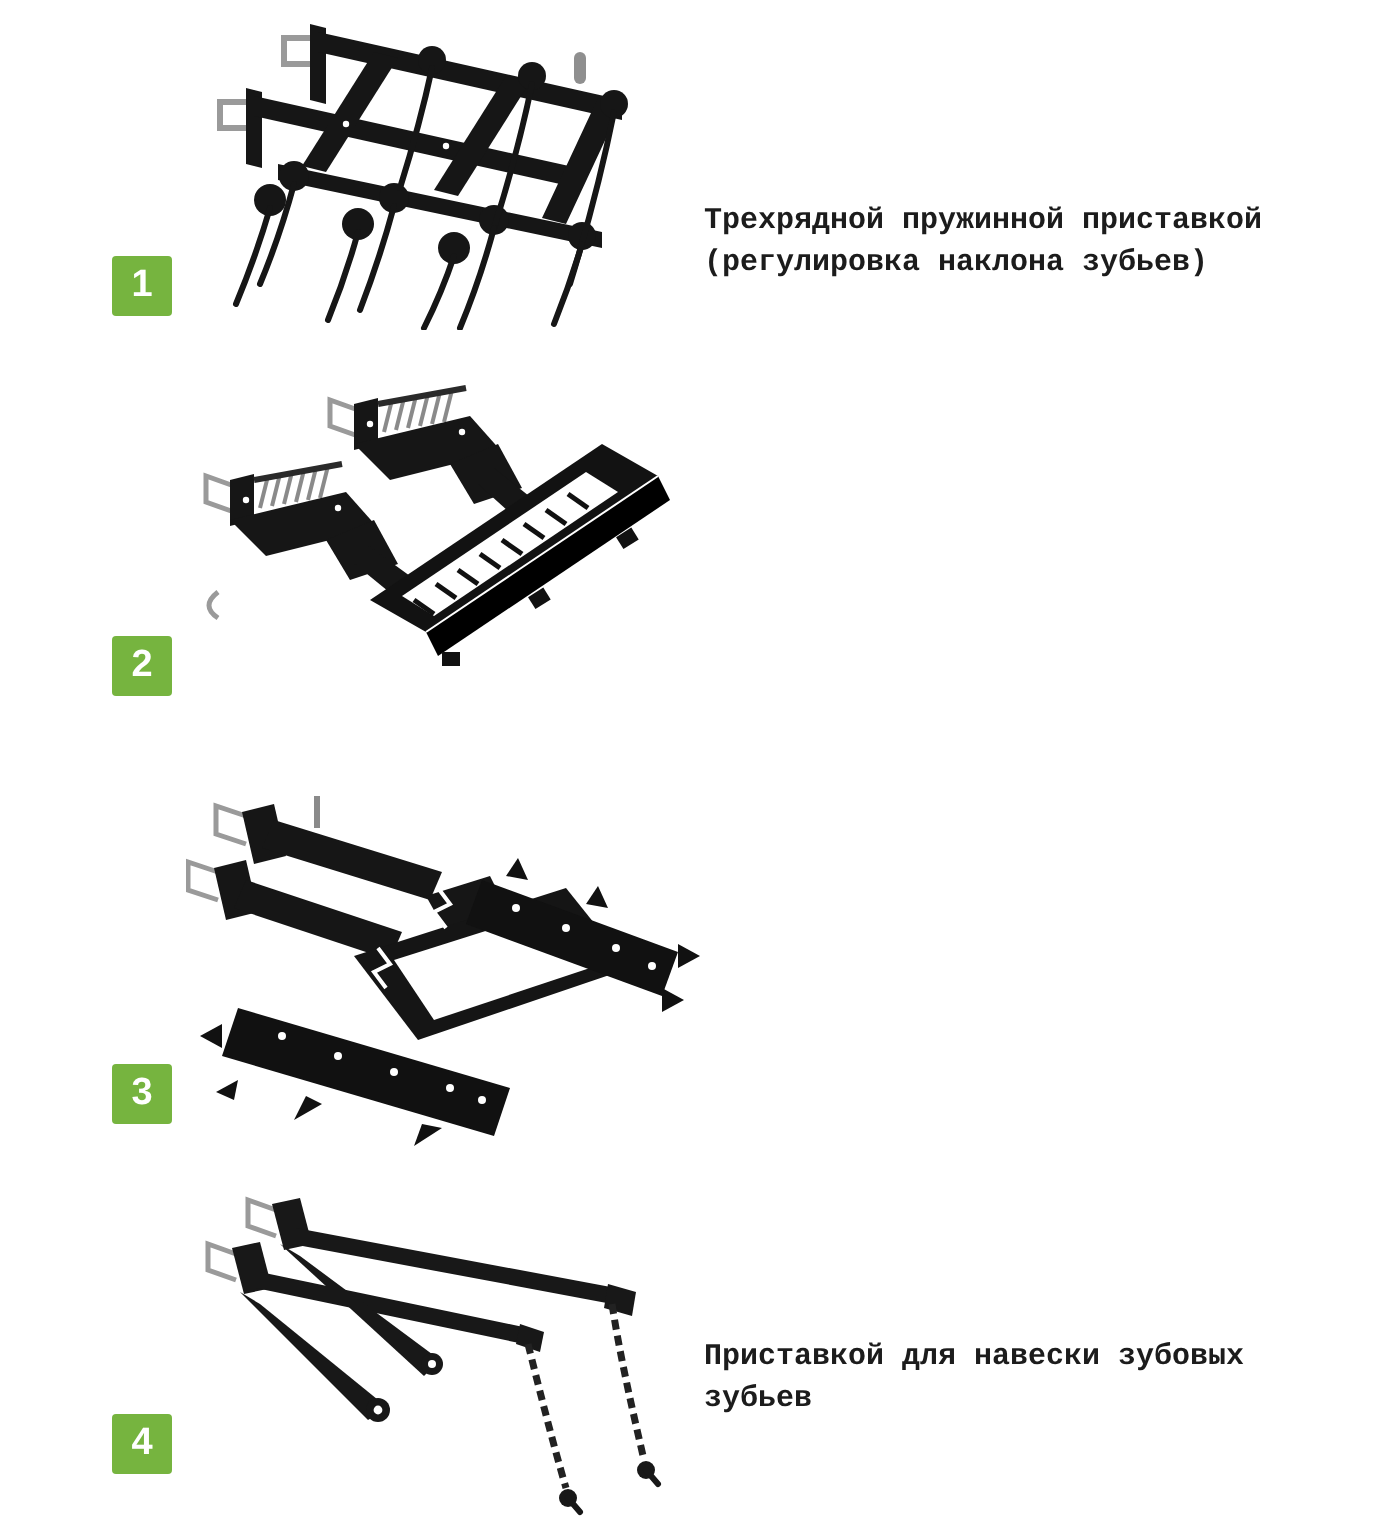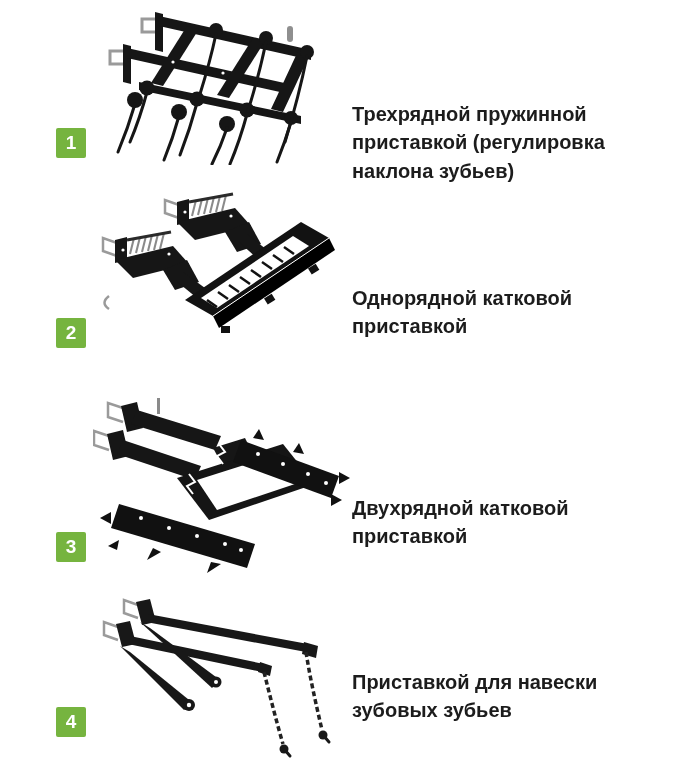--- a/index.html
+++ b/index.html
@@ -10,21 +10,21 @@
   }
   .badge{
     position:absolute;width:30px;height:30px;left:56px;
     background:var(--accent,#76b43f);color:#ffffff;
     font-weight:bold;font-size:19px;line-height:30px;text-align:center;
     border-radius:2px;
   }
   .badge-1{top:128px;} .badge-2{top:318px;} .badge-3{top:532px;} .badge-4{top:707px;}
   .label{
     position:absolute;left:352px;width:318px;
-    color:var(--text,#1c1c1c);font-weight:bold;font-size:20px;line-height:1.42;
+    color:var(--text,#1c1c1c);font-weight:bold;font-size:15px;line-height:1.42;font-family:Liberation Mono, monospace;
   }
   .label-1{top:100px;} .label-2{top:284px;} .label-3{top:494px;} .label-4{top:668px;}
   .ill{position:absolute;}
   .ill-1{left:103px;top:0px;}
   .ill-2{left:95px;top:188px;}
   .ill-3{left:93px;top:388px;}
   .ill-4{left:86px;top:588px;}
 </style>
 </head>
 <body>
@@ -123,21 +123,20 @@
         <line x1="178" y1="67" x2="188" y2="74"></line>
           <line x1="189" y1="59" x2="199" y2="66"></line>
       </g>
       <rect x="126" y="138" width="9" height="7" fill="#111"></rect>
       <rect x="170" y="108" width="9" height="7" fill="#111" transform="rotate(-32 174 111)"></rect>
       <rect x="214" y="78" width="9" height="7" fill="#111" transform="rotate(-32 218 81)"></rect>
       <path d="M14,108 q-9,7 0,13" fill="none" stroke="#9a9a9a" stroke-width="2.5"></path>
     </svg>
   </div>
   <div class="badge badge-2">2</div>
-  <div class="label label-2">Однорядной катковой приставкой</div>
 
   <div class="ill ill-3">
     <svg width="258" height="185" viewBox="0 0 258 185">
 
       <path d="M30,34 L15,29 L15,15 L30,20" fill="none" stroke="#9a9a9a" stroke-width="2.5"></path>
       <path d="M16,62 L1,57 L1,43 L16,48" fill="none" stroke="#9a9a9a" stroke-width="2.5"></path>
       <rect x="64" y="10" width="3" height="16" fill="#8a8a8a"></rect>
 
       <g fill="#161616">
         <polygon points="28,18 44,14 50,40 34,44"></polygon>
@@ -177,21 +176,20 @@
         <circle cx="104" cy="148" r="2"></circle>
           <circle cx="132" cy="156" r="2"></circle>
           <circle cx="148" cy="162" r="2"></circle>
       </g>
 
       <polyline points="126,56 132,64 124,68 130,76" fill="none" stroke="#ffffff" stroke-width="2"></polyline>
       <polyline points="96,86 102,94 94,98 100,106" fill="none" stroke="#ffffff" stroke-width="2"></polyline>
     </svg>
   </div>
   <div class="badge badge-3">3</div>
-  <div class="label label-3">Двухрядной катковой приставкой</div>
 
   <div class="ill ill-4">
     <svg width="258" height="175" viewBox="0 0 258 175">
 
       <path d="M52,30 L38,25 L38,12 L52,17" fill="none" stroke="#9a9a9a" stroke-width="2.5"></path>
       <path d="M32,52 L18,47 L18,34 L32,39" fill="none" stroke="#9a9a9a" stroke-width="2.5"></path>
       <g fill="#181818">
 
         <polygon points="50,14 64,11 70,34 56,37"></polygon>
         <polygon points="30,36 44,33 50,56 36,59"></polygon>

